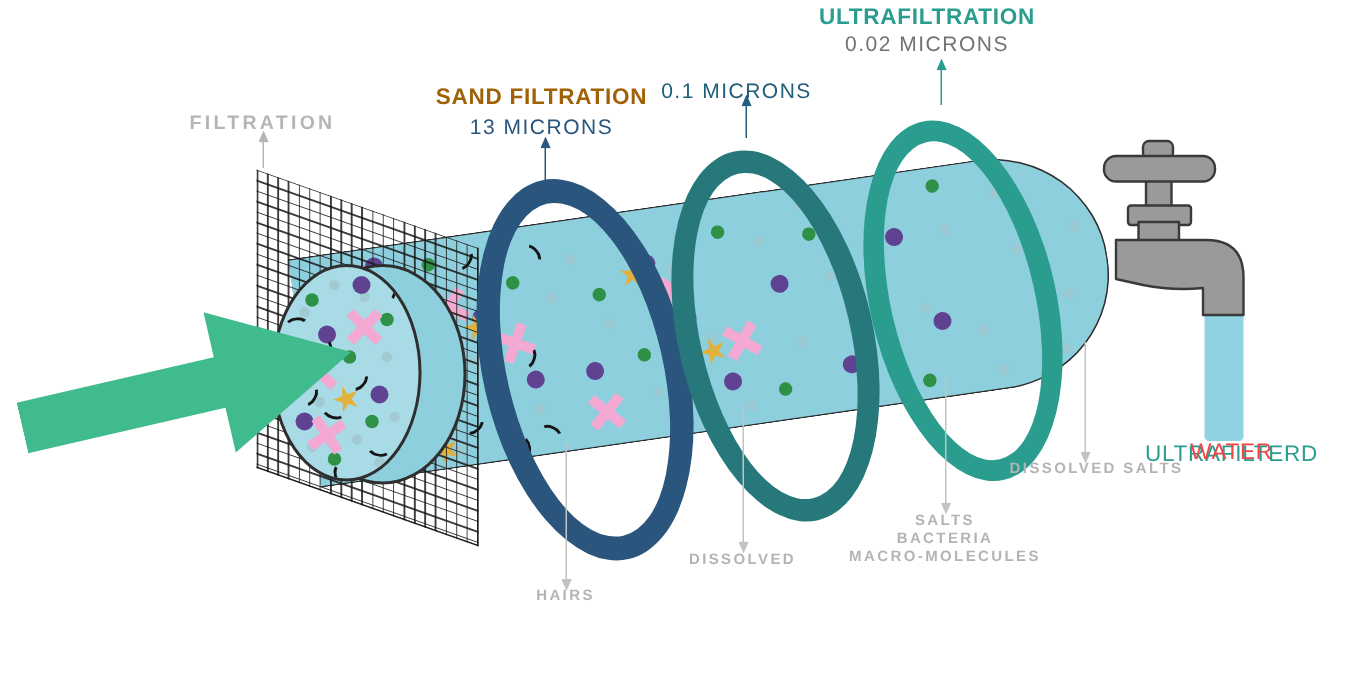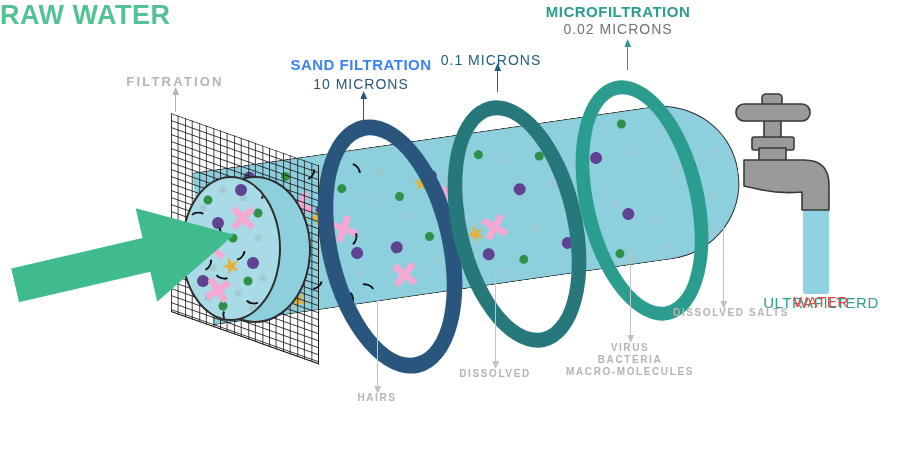--- a/index.html
+++ b/index.html
@@ -199,62 +199,61 @@
       <span class="pt p-hair" style="left: 55px; top: 75px; border-top-color: rgb(22, 22, 22); transform: translate(-50%, -50%) rotate(130deg);"></span>
       <span class="pt p-hair" style="left: 75px; top: 15px; border-top-color: rgb(22, 22, 22); transform: translate(-50%, -50%) rotate(90deg);"></span>
       <span class="pt p-hair" style="left: 32px; top: 55px; border-top-color: rgb(22, 22, 22); transform: translate(-50%, -50%) rotate(99deg);"></span>
       <span class="pt p-hair" style="left: 46px; top: 138px; border-top-color: rgb(22, 22, 22); transform: translate(-50%, -50%) rotate(256deg);"></span>
       <span class="pt p-hair" style="left: 70px; top: 120px; border-top-color: rgb(22, 22, 22); transform: translate(-50%, -50%) rotate(190deg);"></span>
       <span class="pt p-hair" style="left: 40px; top: 95px; border-top-color: rgb(22, 22, 22); transform: translate(-50%, -50%) rotate(195deg);"></span>
       <span class="pt p-hair" style="left: 22px; top: 85px; border-top-color: rgb(22, 22, 22); transform: translate(-50%, -50%) rotate(119deg);"></span>
     </div>
 
   <div class="abs raw-arrow" style="background: rgb(63, 187, 142);"></div>
-  <div class="raw-lbl" style="color: rgb(85, 194, 149);">RAW WATER</div>
 
   <div class="abs ring ring-sand" style="border-color: rgb(42, 86, 125);"></div>
   <div class="abs ring ring-micro" style="border-color: rgb(39, 120, 123);"></div>
   <div class="abs ring ring-ultra" style="border-color: rgb(42, 157, 143);"></div>
 
   <div class="lbl screening-lbl" style="left:175px;top:74px;">FILTRATION</div>
   <div class="ptr" style="left:175px;top:94px;height:18px;background:#b5b5b5;">
       <i class="head head-up" style="background:#b5b5b5;"></i>
     </div>
 
-  <div class="lbl stage-main" style="left: 361px; top: 56px; color: #3b82f6;">SAND FILTRATION</div>
-  <div class="lbl stage-size" style="left: 361px; top: 76px; color: rgb(42, 86, 125);">10 MICRONS</div>
+  <div class="lbl stage-main" style="left: 361px; top: 56px; color: #a16207;">SAND FILTRATION</div>
+  <div class="lbl stage-size" style="left: 361px; top: 76px; color: rgb(42, 86, 125);">13 MICRONS</div>
   <div class="ptr" style="left: 363px; top: 98px; height: 22px; background: rgb(42, 86, 125);">
       <i class="head head-up" style="background: rgb(42, 86, 125);"></i>
     </div>
 
   <div class="lbl stage-size" style="left: 491px; top: 52px; color: rgb(32, 96, 122);">0.1 MICRONS</div>
   <div class="ptr" style="left: 497px; top: 70px; height: 22px; background: rgb(32, 96, 122);">
       <i class="head head-up" style="background: rgb(32, 96, 122);"></i>
     </div>
 
-  <div class="lbl stage-main" style="left: 618px; top: 3px; color: rgb(42, 157, 143);">MICROFILTRATION</div>
+  <div class="lbl stage-main" style="left: 618px; top: 3px; color: rgb(42, 157, 143);">ULTRAFILTRATION</div>
   <div class="lbl stage-size" style="left: 618px; top: 21px; color: #737373;">0.02 MICRONS</div>
   <div class="ptr" style="left: 627px; top: 46px; height: 24px; background: rgb(42, 157, 143);">
       <i class="head head-up" style="background: rgb(42, 157, 143);"></i>
     </div>
 
   <div class="ptr" style="left:377px;top:295px;height:92px;background:#c3c3c3;">
       <i class="head head-down" style="background:#c3c3c3;"></i>
     </div>
   <div class="lbl gray-lbl" style="left:377px;top:392px;">HAIRS</div>
 
   <div class="ptr" style="left:495px;top:270px;height:92px;background:#c3c3c3;">
       <i class="head head-down" style="background:#c3c3c3;"></i>
     </div>
   <div class="lbl gray-lbl" style="left:495px;top:368px;">DISSOLVED</div>
 
   <div class="ptr" style="left:630px;top:250px;height:86px;background:#c3c3c3;">
       <i class="head head-down" style="background:#c3c3c3;"></i>
     </div>
-  <div class="lbl gray-lbl" style="left:630px;top:342px;">VIRUS</div>
+  <div class="lbl gray-lbl" style="left:630px;top:342px;">SALTS</div>
   <div class="lbl gray-lbl" style="left:630px;top:354px;">BACTERIA</div>
   <div class="lbl gray-lbl" style="left:630px;top:366px;">MACRO-MOLECULES</div>
 
   <div class="ptr" style="left:723px;top:228px;height:74px;background:#c3c3c3;">
       <i class="head head-down" style="background:#c3c3c3;"></i>
     </div>
   <div class="lbl gray-lbl" style="left:723px;top:307px;padding-left:16px;">DISSOLVED SALTS</div>
 
   <div class="lbl out-lbl" style="left: 821px; top: 294px; color: rgb(42, 157, 143);">ULTRAFILTERD</div>
   <div class="lbl out-lbl" style="left: 821px; top: 293px; color: #ef4444;">WATER</div>

